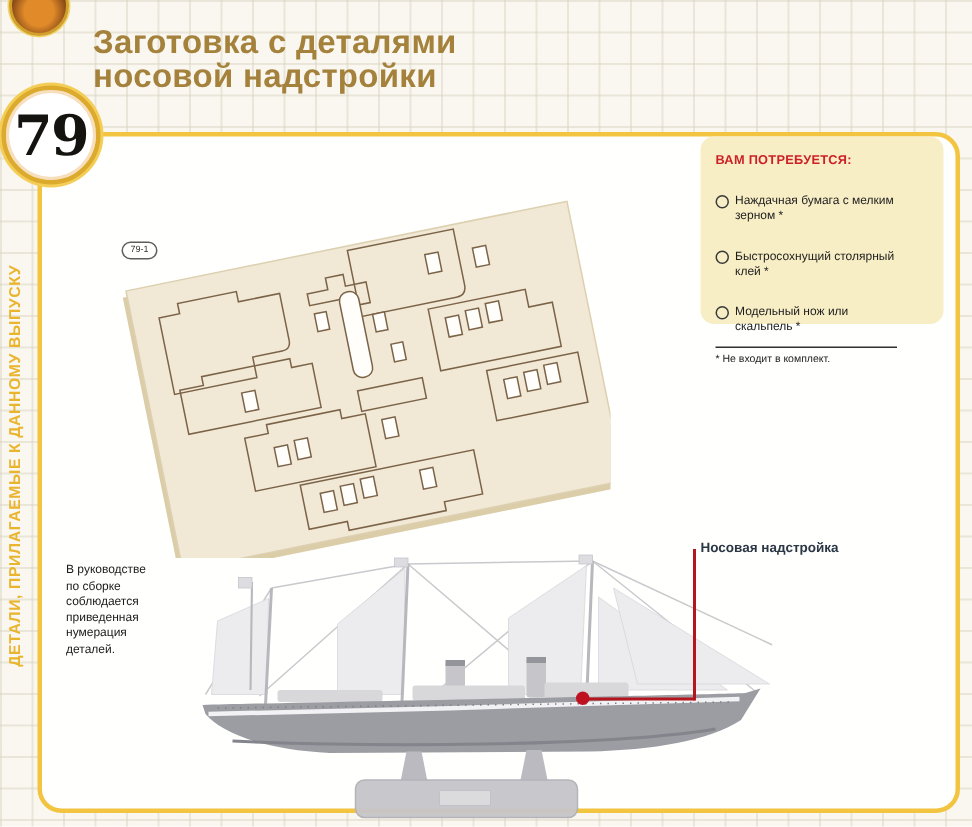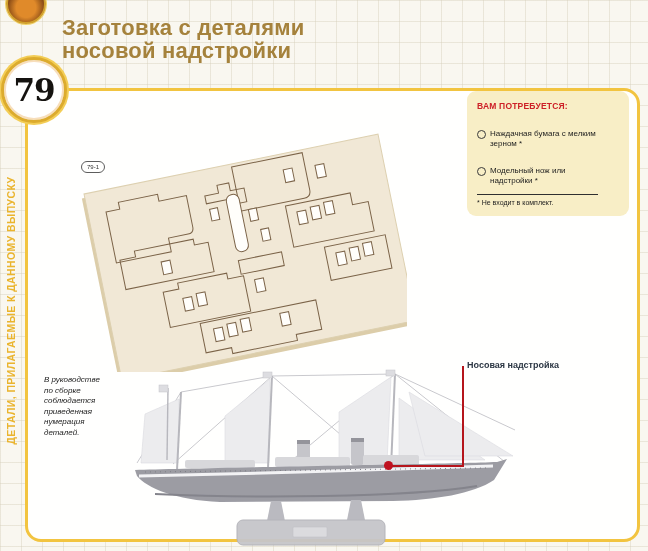--- a/index.html
+++ b/index.html
@@ -33,21 +33,21 @@
     background:#fffffe;border:3px solid #f2c440;border-radius:16px;
   }
   .issue-circle{
     left:1px;top:57px;width:60px;height:60px;border-radius:50%;
     background:#fff;border:3px solid #dcab2e;
     box-shadow:0 0 0 2px #f3cd55, inset 0 0 0 2px #f7debc;
     display:flex;align-items:center;justify-content:center;
   }
   .issue-number{
     font-family:"DejaVu Serif","Liberation Serif",serif;
-    font-size:31px;font-weight:bold;color:#151310;letter-spacing:-1px;
+    font-size:37px;font-weight:bold;color:#151310;letter-spacing:-1px;
   }
 
   
   .sidebar-label{
     left:-170px;top:303px;width:364px;height:15px;
     transform:rotate(-90deg);
     font-size:10.5px;font-weight:bold;letter-spacing:.4px;
     color:#eab42d;text-align:center;white-space:nowrap;
   }
 
@@ -58,21 +58,21 @@
   }
   .needs-title{font-size:8.5px;font-weight:bold;color:#cd2027;letter-spacing:.2px;}
   .needs-item{display:flex;gap:4px;margin-top:18px;font-size:8px;line-height:9.5px;color:#1d1d1d;}
   .radio-ring{flex:none;width:7px;height:7px;border:1.3px solid #3a3a3a;border-radius:50%;margin-top:.5px;background:transparent;}
   .needs-sep{border:none;border-top:1.5px solid #2f2f2f;margin:9px 4px 0 0;}
   .needs-foot{font-size:7px;color:#1d1d1d;margin-top:3.5px;}
 
   
   .note{
     left:44px;top:375px;width:92px;
-    font-size:8px;font-style:italic;line-height:10.5px;color:#1b1b1b;
+    font-size:8px;line-height:10.5px;color:#1b1b1b;
     white-space:pre-line;
   }
   .part-tag{
     left:81px;top:161px;width:24px;height:12px;box-sizing:border-box;
     border:1px solid #5d5d5d;border-radius:7px;
     font-size:6px;line-height:10px;text-align:center;color:#333;
   }
 
   
   .callout-line-v{left:462px;top:366px;width:2px;height:101px;background:#b5151c;}
@@ -149,21 +149,25 @@
 деталей.</div>
 
 <div class="abs needs-box">
   <div class="needs-title">ВАМ ПОТРЕБУЕТСЯ:</div>
   <div class="needs-item">
     <span class="radio-ring"></span>
     <span>Наждачная бумага с мелким зерном *</span>
   </div>
   <div class="needs-item">
     <span class="radio-ring"></span>
-    <span>Модельный нож или надстройки *</span>
+    <span>Быстросохнущий столярный клей *</span>
+  </div>
+  <div class="needs-item">
+    <span class="radio-ring"></span>
+    <span>Модельный нож или скальпель *</span>
   </div>
   <hr class="needs-sep">
   <div class="needs-foot">* Не входит в комплект.</div>
 </div>
 
 <svg class="abs" style="left:125px;top:368px;" width="390" height="182" viewBox="0 0 390 182" opacity="0.95">
 
   <g stroke="#c6c6cb" stroke-width="1" fill="none">
     <line x1="56" y1="24" x2="147" y2="8"></line>
     <line x1="147" y1="8" x2="270" y2="6"></line>

